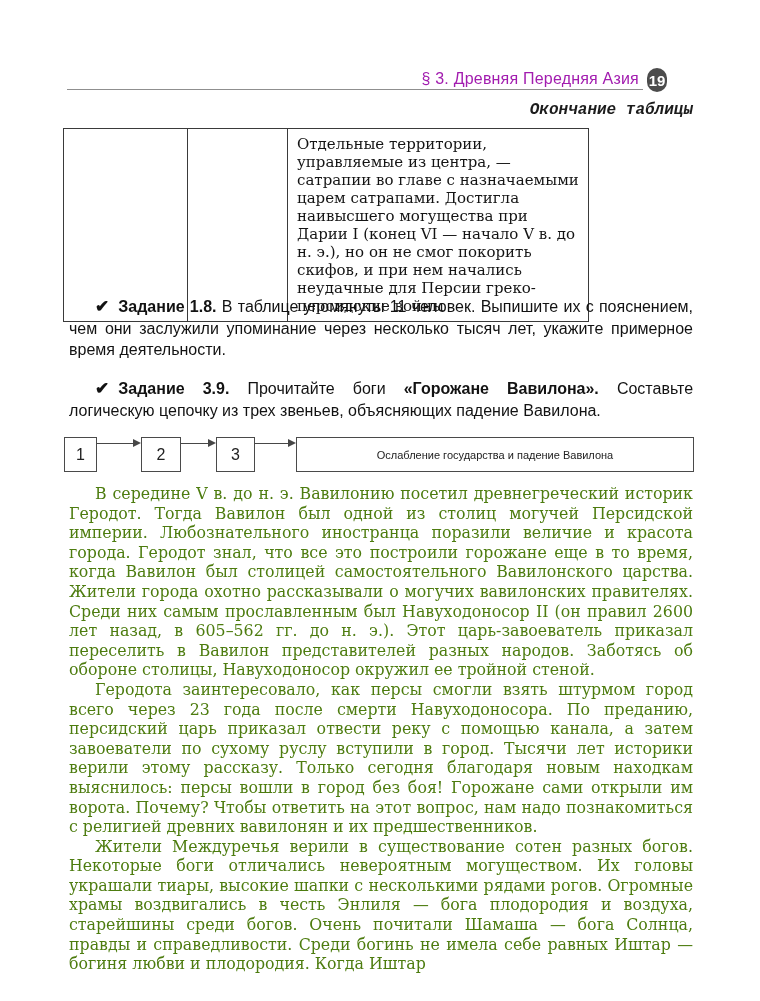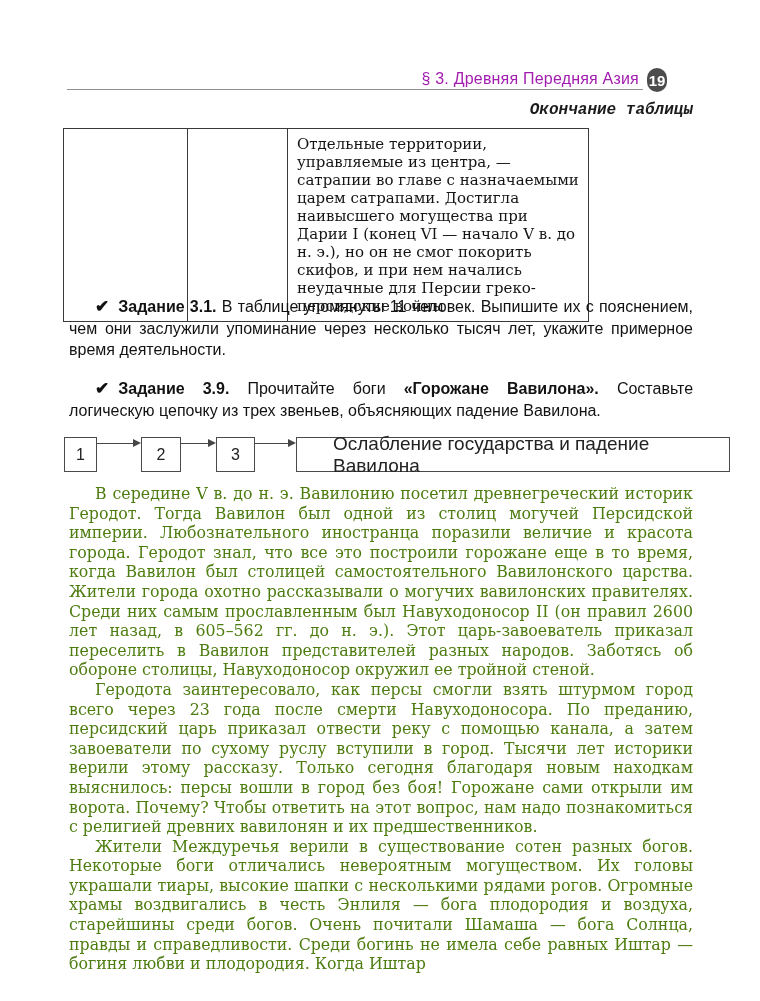--- a/index.html
+++ b/index.html
@@ -64,21 +64,21 @@
   .dbox{
     position:absolute;top:0;height:33px;
     border:1.3px solid #4a4a4a;background:#fff;
     display:flex;align-items:center;justify-content:center;
     font-family:"Liberation Sans", sans-serif;
     font-size:16px;color:#222;
   }
   .dbox-1{left:64px;width:31px;}
   .dbox-2{left:141px;width:38px;}
   .dbox-3{left:216px;width:37px;}
-  .dbox-result{left:296px;width:396px;font-size:19px;padding-left:36px;}
+  .dbox-result{left:296px;width:396px;font-size:11px;}
   .arrow{
     position:absolute;top:6px;height:0;
     border-top:1.8px solid #474747;
   }
   .arrow::after{
     content:'';position:absolute;right:-8px;top:-5.4px;
     width:0;height:0;
     border-left:8px solid #474747;
     border-top:4.5px solid transparent;
     border-bottom:4.5px solid transparent;
@@ -116,21 +116,21 @@
     </colgroup>
     <tbody>
         <tr>
       <td></td>
       <td></td>
       <td>Отдельные территории, управляемые из центра, — сатрапии во главе с назначаемыми царем сатрапами. Достигла наивысшего могущества при Дарии I (конец VI — начало V в. до н. э.), но он не смог покорить скифов, и при нем начались неудачные для Персии греко-персидские войны</td>
     </tr>
   </tbody>
     </table>
 
-  <p class="task task-1"><span class="check">✔</span><b>Задание 3.1.</b> <span>В таблице упомянуты 11 человек. Выпишите их с пояснением, чем они заслужили упоминание через несколько тысяч лет, укажите примерное время деятельности.</span></p>
+  <p class="task task-1"><span class="check">✔</span><b>Задание 1.8.</b> <span>В таблице упомянуты 11 человек. Выпишите их с пояснением, чем они заслужили упоминание через несколько тысяч лет, укажите примерное время деятельности.</span></p>
 
   <p class="task task-2"><span class="check">✔</span><b>Задание 3.9.</b> <span>Прочитайте боги</span> <b>«Горожане Вавилона».</b> <span>Составьте логическую цепочку из трех звеньев, объясняющих падение Вавилона.</span></p>
 
   <div class="diagram">
     <div class="dbox dbox-1">1</div>
     <div class="arrow arrow-1"></div>
     <div class="dbox dbox-2">2</div>
     <div class="arrow arrow-2"></div>
     <div class="dbox dbox-3">3</div>
     <div class="arrow arrow-3"></div>

